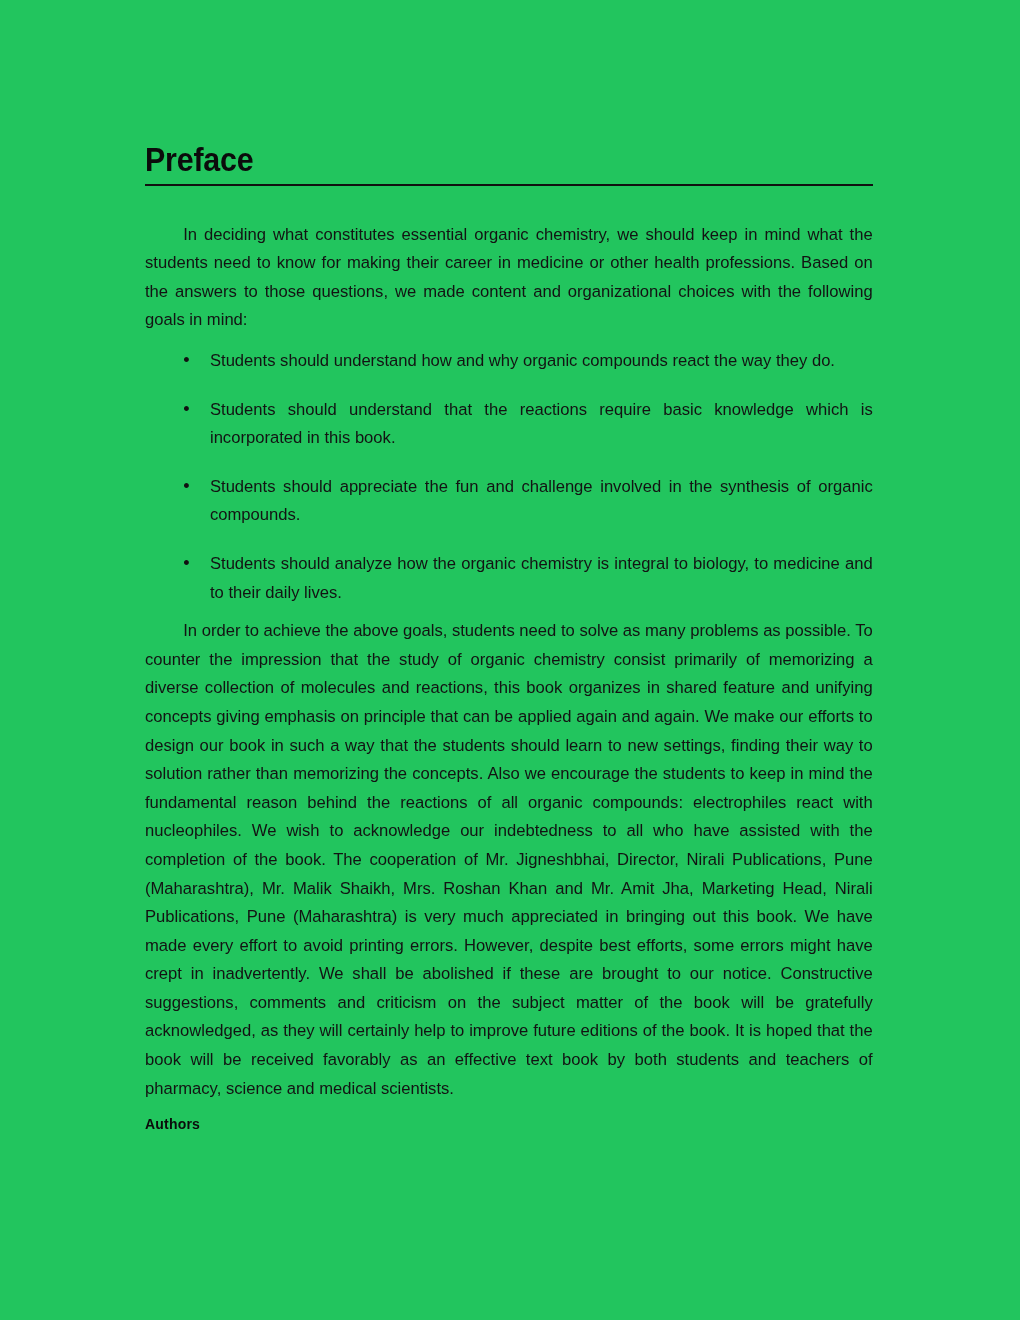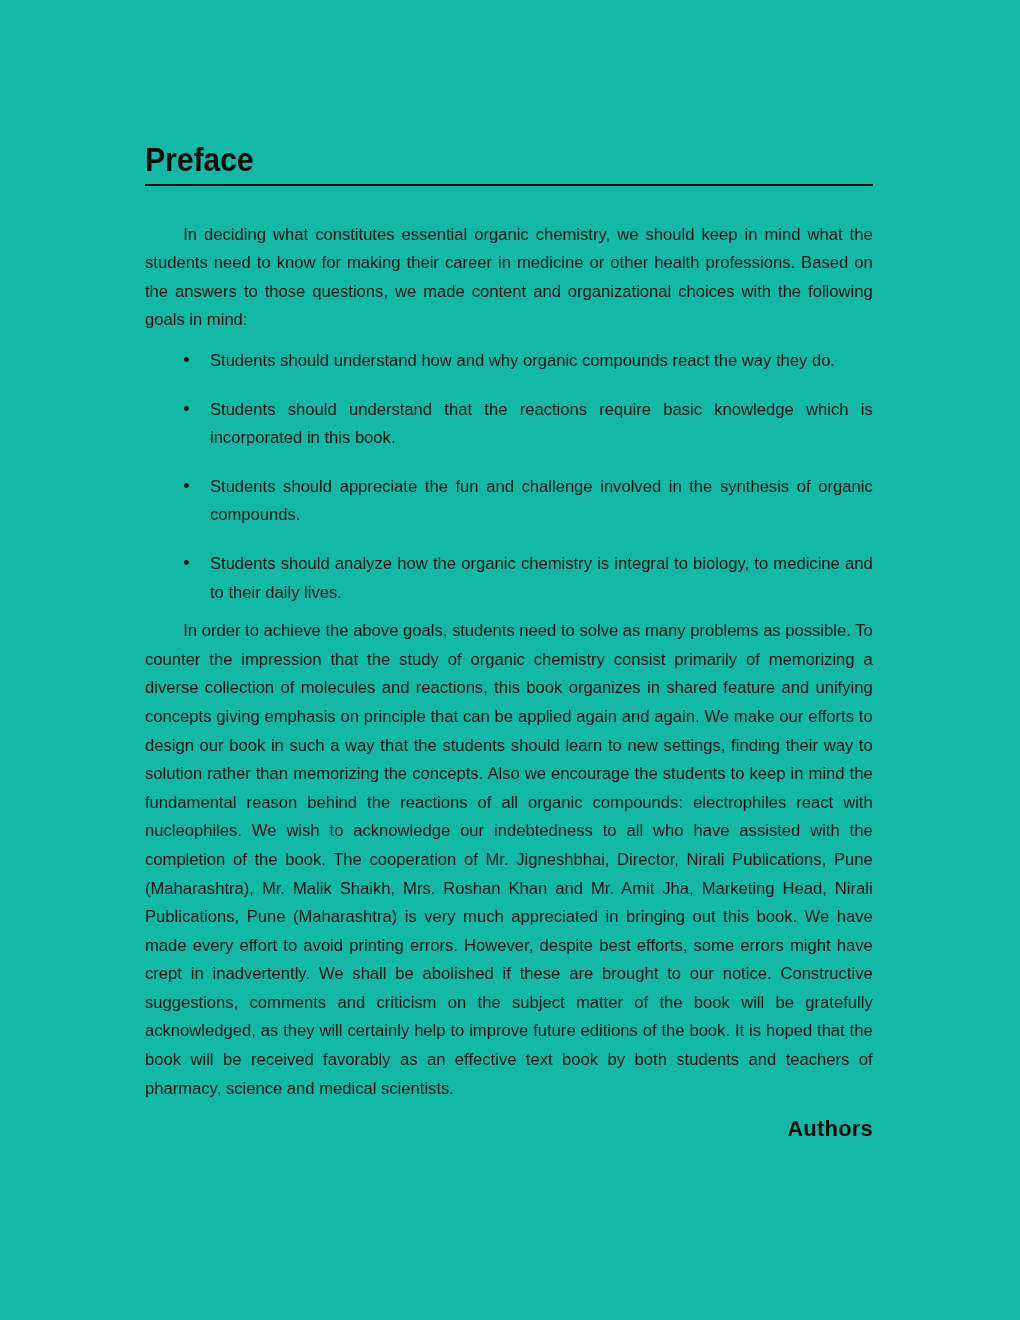--- a/index.html
+++ b/index.html
@@ -9,21 +9,21 @@
     background: #ffffff;
   }
   body {
     font-family: "Liberation Sans", sans-serif;
     color: #111111;
   }
   .page {
     position: relative;
     width: 1020px;
     height: 1320px;
-    background: #14b8a6;
+    background: #22c55e;
     overflow: hidden;
     box-sizing: border-box;
   }
   .content {
     position: absolute;
     left: 145px;
     top: 143px;
     width: 728px;
   }
   .page-title {
@@ -84,22 +84,22 @@
   .bullet-mark {
     position: absolute;
     left: 40px;
     top: 0;
     font-size: 19px;
     line-height: 28.6px;
     color: #111111;
   }
   .signature {
     margin-top: 14px;
-    text-align: right;
-    font-size: 22px;
+    text-align: left;
+    font-size: 14px;
     font-weight: bold;
     color: #0b0b0b;
     width: 728px;
     letter-spacing: 0.2px;
   }
 </style>
 </head>
 <body>
 
 <div class="page">

